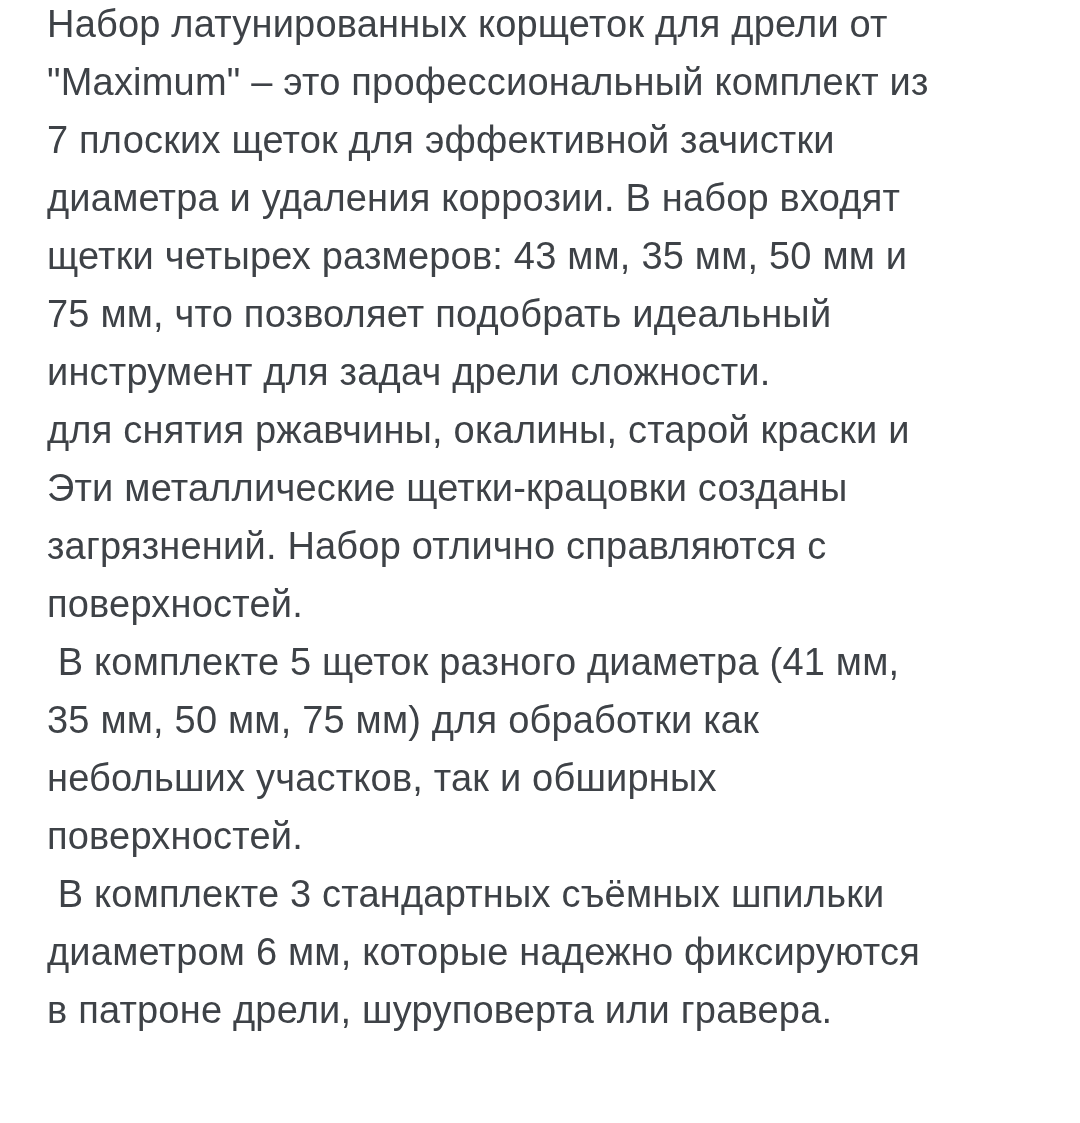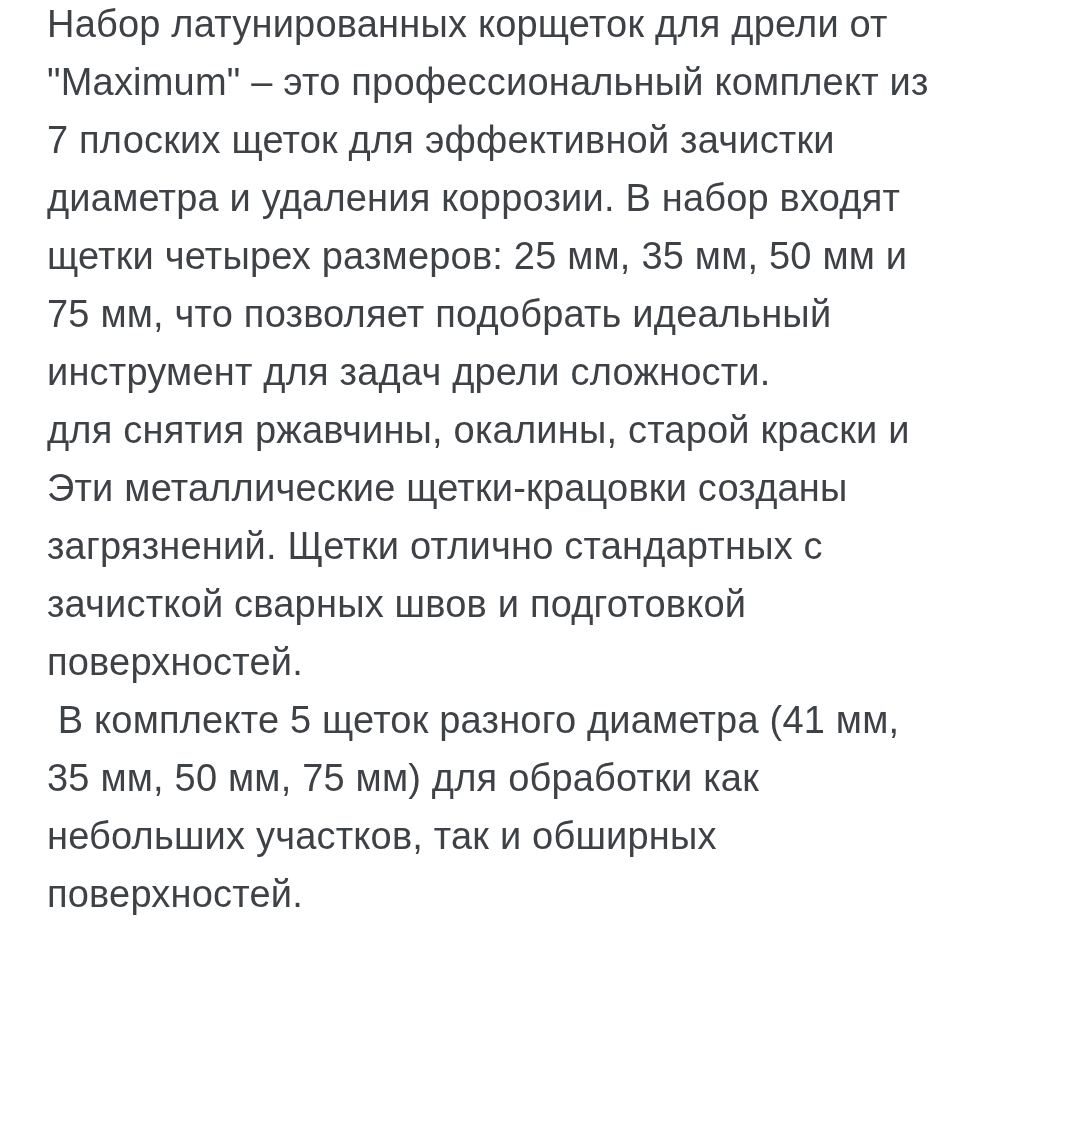--- a/index.html
+++ b/index.html
@@ -36,34 +36,38 @@
 </head>
 <body>
 
 <div class="description">
 
   <p>
     <span class="line">Набор латунированных корщеток для дрели от</span>
     <span class="line">"Maximum" – это профессиональный комплект из</span>
     <span class="line">7 плоских щеток для эффективной зачистки</span>
     <span class="line">диаметра и удаления коррозии. В набор входят</span>
-    <span class="line">щетки четырех размеров: 25 мм, 35 мм, 50 мм и</span>
+    <span class="line">щетки четырех размеров: 43 мм, 35 мм, 50 мм и</span>
     <span class="line">75 мм, что позволяет подобрать идеальный</span>
     <span class="line">инструмент для задач дрели сложности.</span>
   </p>
 
   <p>
     <span class="line">для снятия ржавчины, окалины, старой краски и</span>
     <span class="line">Эти металлические щетки-крацовки созданы</span>
-    <span class="line">загрязнений. Щетки отлично стандартных с</span>
-    <span class="line">зачисткой сварных швов и подготовкой</span>
+    <span class="line">загрязнений. Набор отлично справляются с</span>
     <span class="line">поверхностей.</span>
   </p>
 
   <p>
     <span class="line"> В комплекте 5 щеток разного диаметра (41 мм,</span>
     <span class="line">35 мм, 50 мм, 75 мм) для обработки как</span>
     <span class="line">небольших участков, так и обширных</span>
     <span class="line">поверхностей.</span>
   </p>
 
+  <p>
+    <span class="line"> В комплекте 3 стандартных съёмных шпильки</span>
+    <span class="line">диаметром 6 мм, которые надежно фиксируются</span>
+    <span class="line">в патроне дрели, шуруповерта или гравера.</span>
+  </p>
 
 </div>
 
 </body></html>

